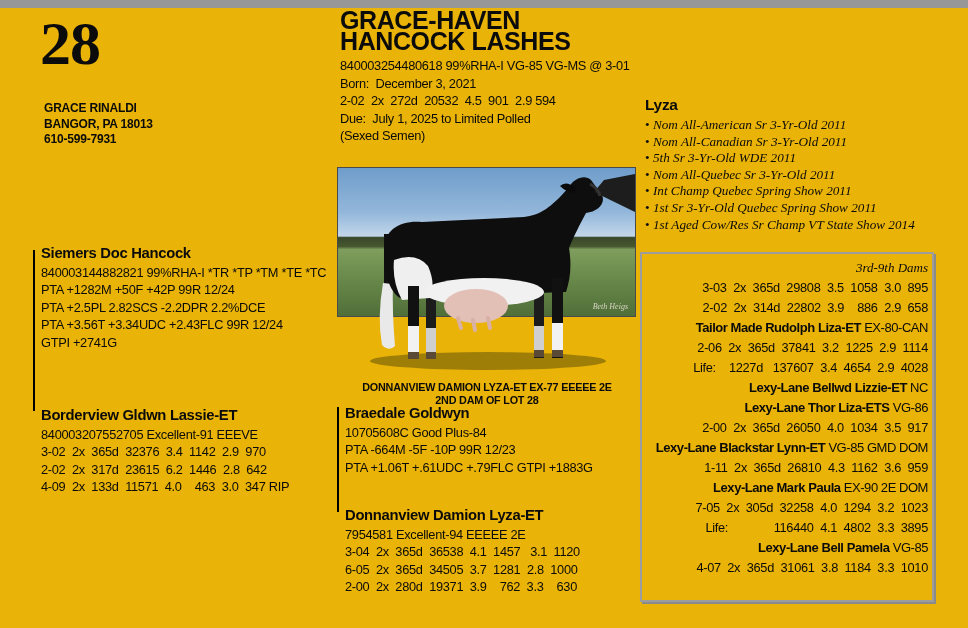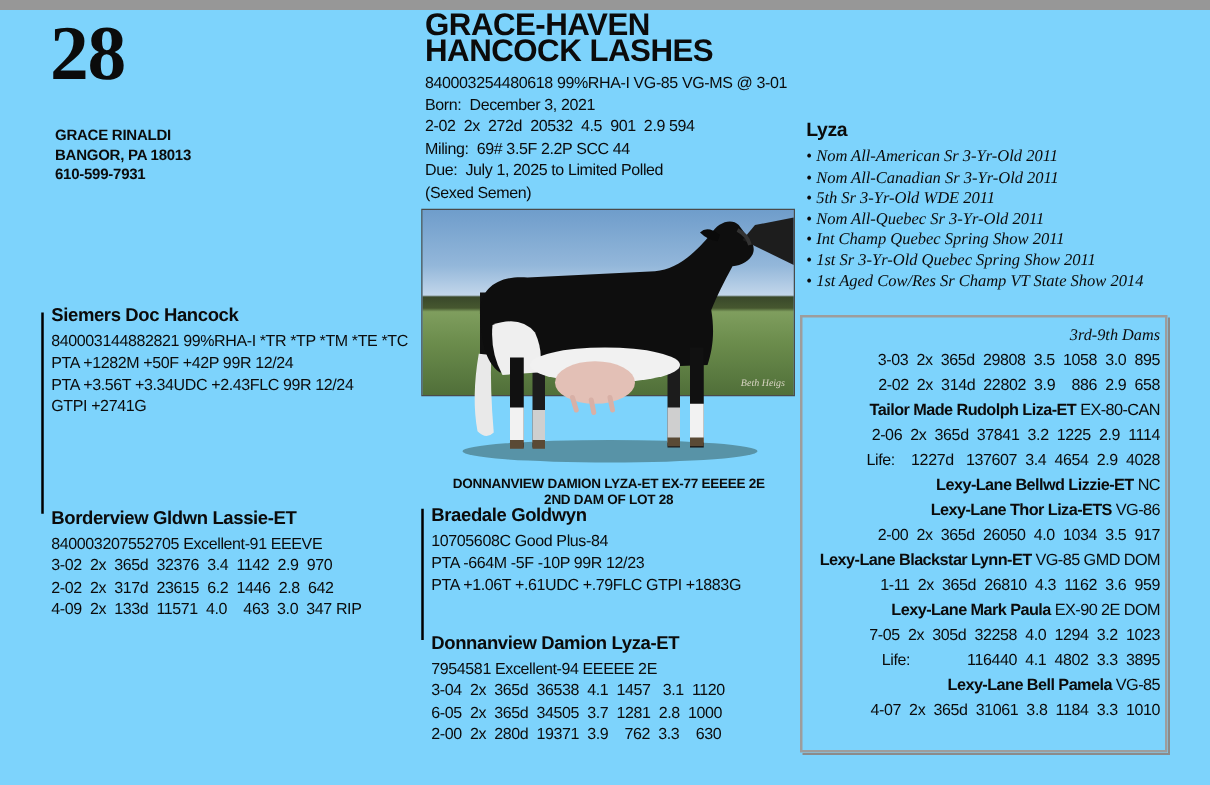--- a/index.html
+++ b/index.html
@@ -1,16 +1,16 @@
 <!DOCTYPE html>
 <html><head>
 <meta charset="utf-8">
 <style>
   html,body{margin:0;padding:0;background:#fff;}
-  .page{position:relative;width:968px;height:628px;background:#7dd3fc;overflow:hidden;
+  .page{position:relative;width:968px;height:628px;background:#eab308;overflow:hidden;
         font-family:"Liberation Sans",sans-serif;color:#0b0b0b;}
   .abs{position:absolute;}
   .topbar{left:0;top:2;width:968px;height:8px;background:#979797;}
   .lot{left:40px;top:12px;font-family:"Liberation Serif",serif;font-weight:bold;
        font-size:62px;line-height:1;letter-spacing:-1px;}
   .consignor{left:44px;top:101px;font-size:12px;font-weight:bold;line-height:15.5px;letter-spacing:-0.2px;}
   .title-block{left:340px;top:10px;width:305px;}
   .title-block h1{margin:0 0 5px 0;font-size:25px;line-height:21px;letter-spacing:-0.4px;font-weight:bold;}
   .line{white-space:pre;font-size:12.8px;line-height:17.5px;letter-spacing:-0.3px;}
   .sec-name{font-size:14.8px;font-weight:bold;letter-spacing:-0.3px;line-height:18px;margin-bottom:2px;}
@@ -51,21 +51,20 @@
     <div>BANGOR, PA 18013</div>
     <div>610-599-7931</div>
   </div>
 
   <div class="abs title-block">
     <h1>GRACE-HAVEN HANCOCK LASHES</h1>
     <div>
         <div class="line">840003254480618 99%RHA-I VG-85 VG-MS @ 3-01</div>
         <div class="line">Born:  December 3, 2021</div>
         <div class="line">2-02  2x  272d  20532  4.5  901  2.9 594</div>
-        <div class="line">Miling:  69# 3.5F 2.2P SCC 44</div>
         <div class="line">Due:  July 1, 2025 to Limited Polled</div>
         <div class="line">(Sexed Semen)</div>
       </div>
   </div>
 
   <div class="abs photo">
     <svg width="297" height="208" viewBox="0 0 297 208">
 
       <ellipse cx="150" cy="193" rx="118" ry="9" fill="rgba(20,30,10,0.35)"></ellipse>
 
@@ -113,20 +112,21 @@
   </div>
 
   <div class="abs vline" style="left:33px;top:250px;height:161px;"></div>
   <div class="abs vline" style="left:337px;top:407px;height:105px;"></div>
 
   <div class="abs ped" style="left:41px;top:244px;width:300px;">
     <div class="sec-name">Siemers Doc Hancock</div>
     <div>
         <div class="line">840003144882821 99%RHA-I *TR *TP *TM *TE *TC</div>
         <div class="line">PTA +1282M +50F +42P 99R 12/24</div>
+        <div class="line">PTA +2.5PL 2.82SCS -2.2DPR 2.2%DCE</div>
         <div class="line">PTA +3.56T +3.34UDC +2.43FLC 99R 12/24</div>
         <div class="line">GTPI +2741G</div>
       </div>
   </div>
 
   <div class="abs ped" style="left:41px;top:406px;width:300px;">
     <div class="sec-name">Borderview Gldwn Lassie-ET</div>
     <div>
         <div class="line">840003207552705 Excellent-91 EEEVE</div>
         <div class="line">3-02  2x  365d  32376  3.4  1142  2.9  970</div>

